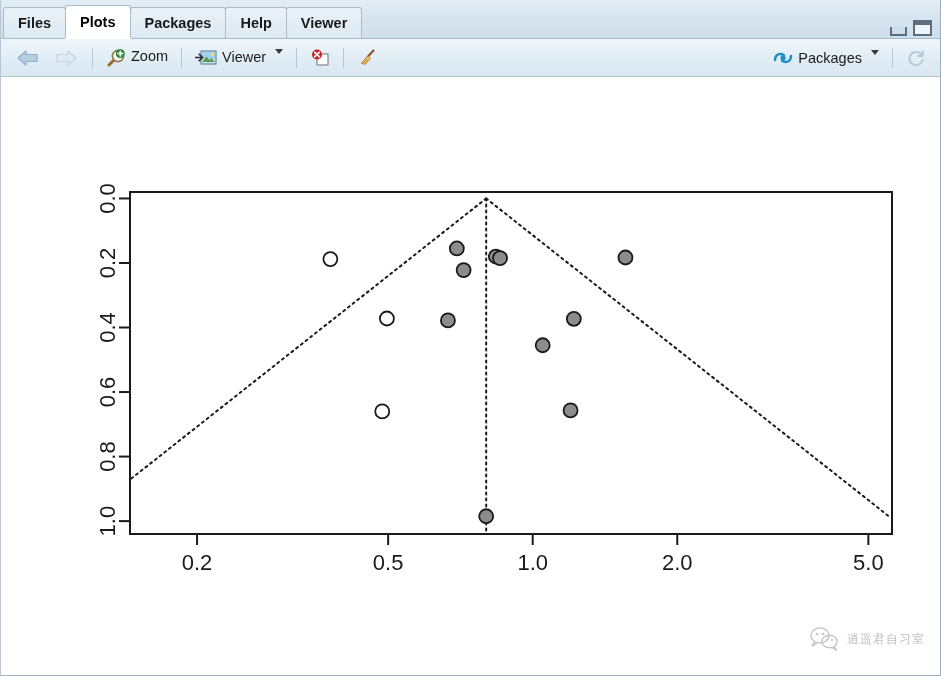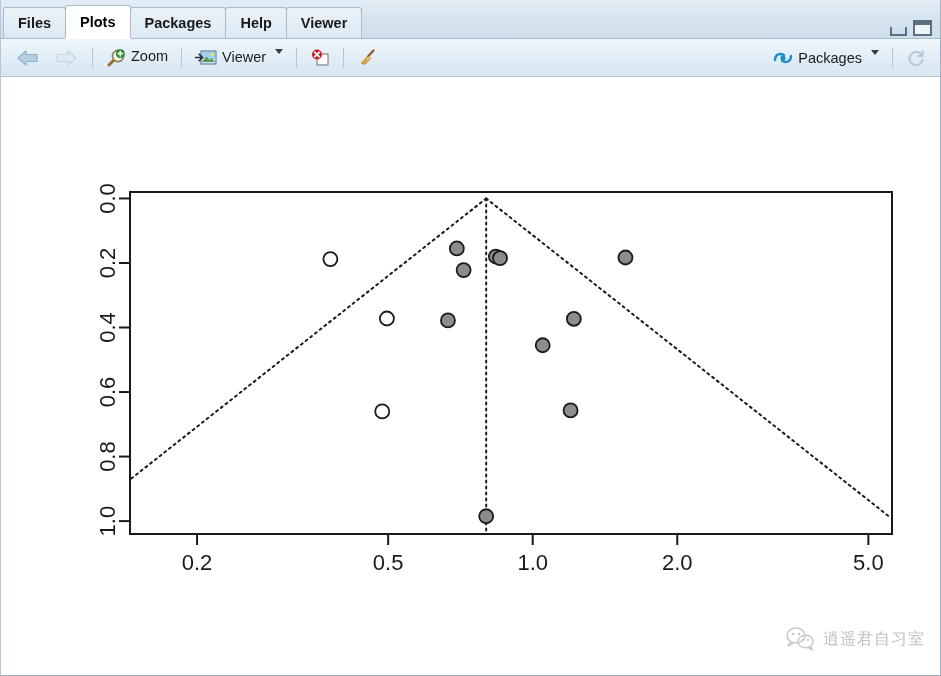--- a/index.html
+++ b/index.html
@@ -85,21 +85,21 @@
     overflow:hidden;
   }
   svg.plot{display:block;}
 
   .wm{
     position:absolute;right:14px;bottom:22px;
     display:flex;align-items:center;gap:8px;
     opacity:.55;
   }
   .wm-text{
-    font-size:16px;color:#8c8c8c;letter-spacing:1px;
+    font-size:12px;color:#8c8c8c;letter-spacing:1px;
     font-family:"DejaVu Sans", sans-serif;
   }
 </style>
 </head>
 <body>
 
 <div id="app">
 
   <div class="tabstrip">
     <div class="tab"><span>Files</span></div>

